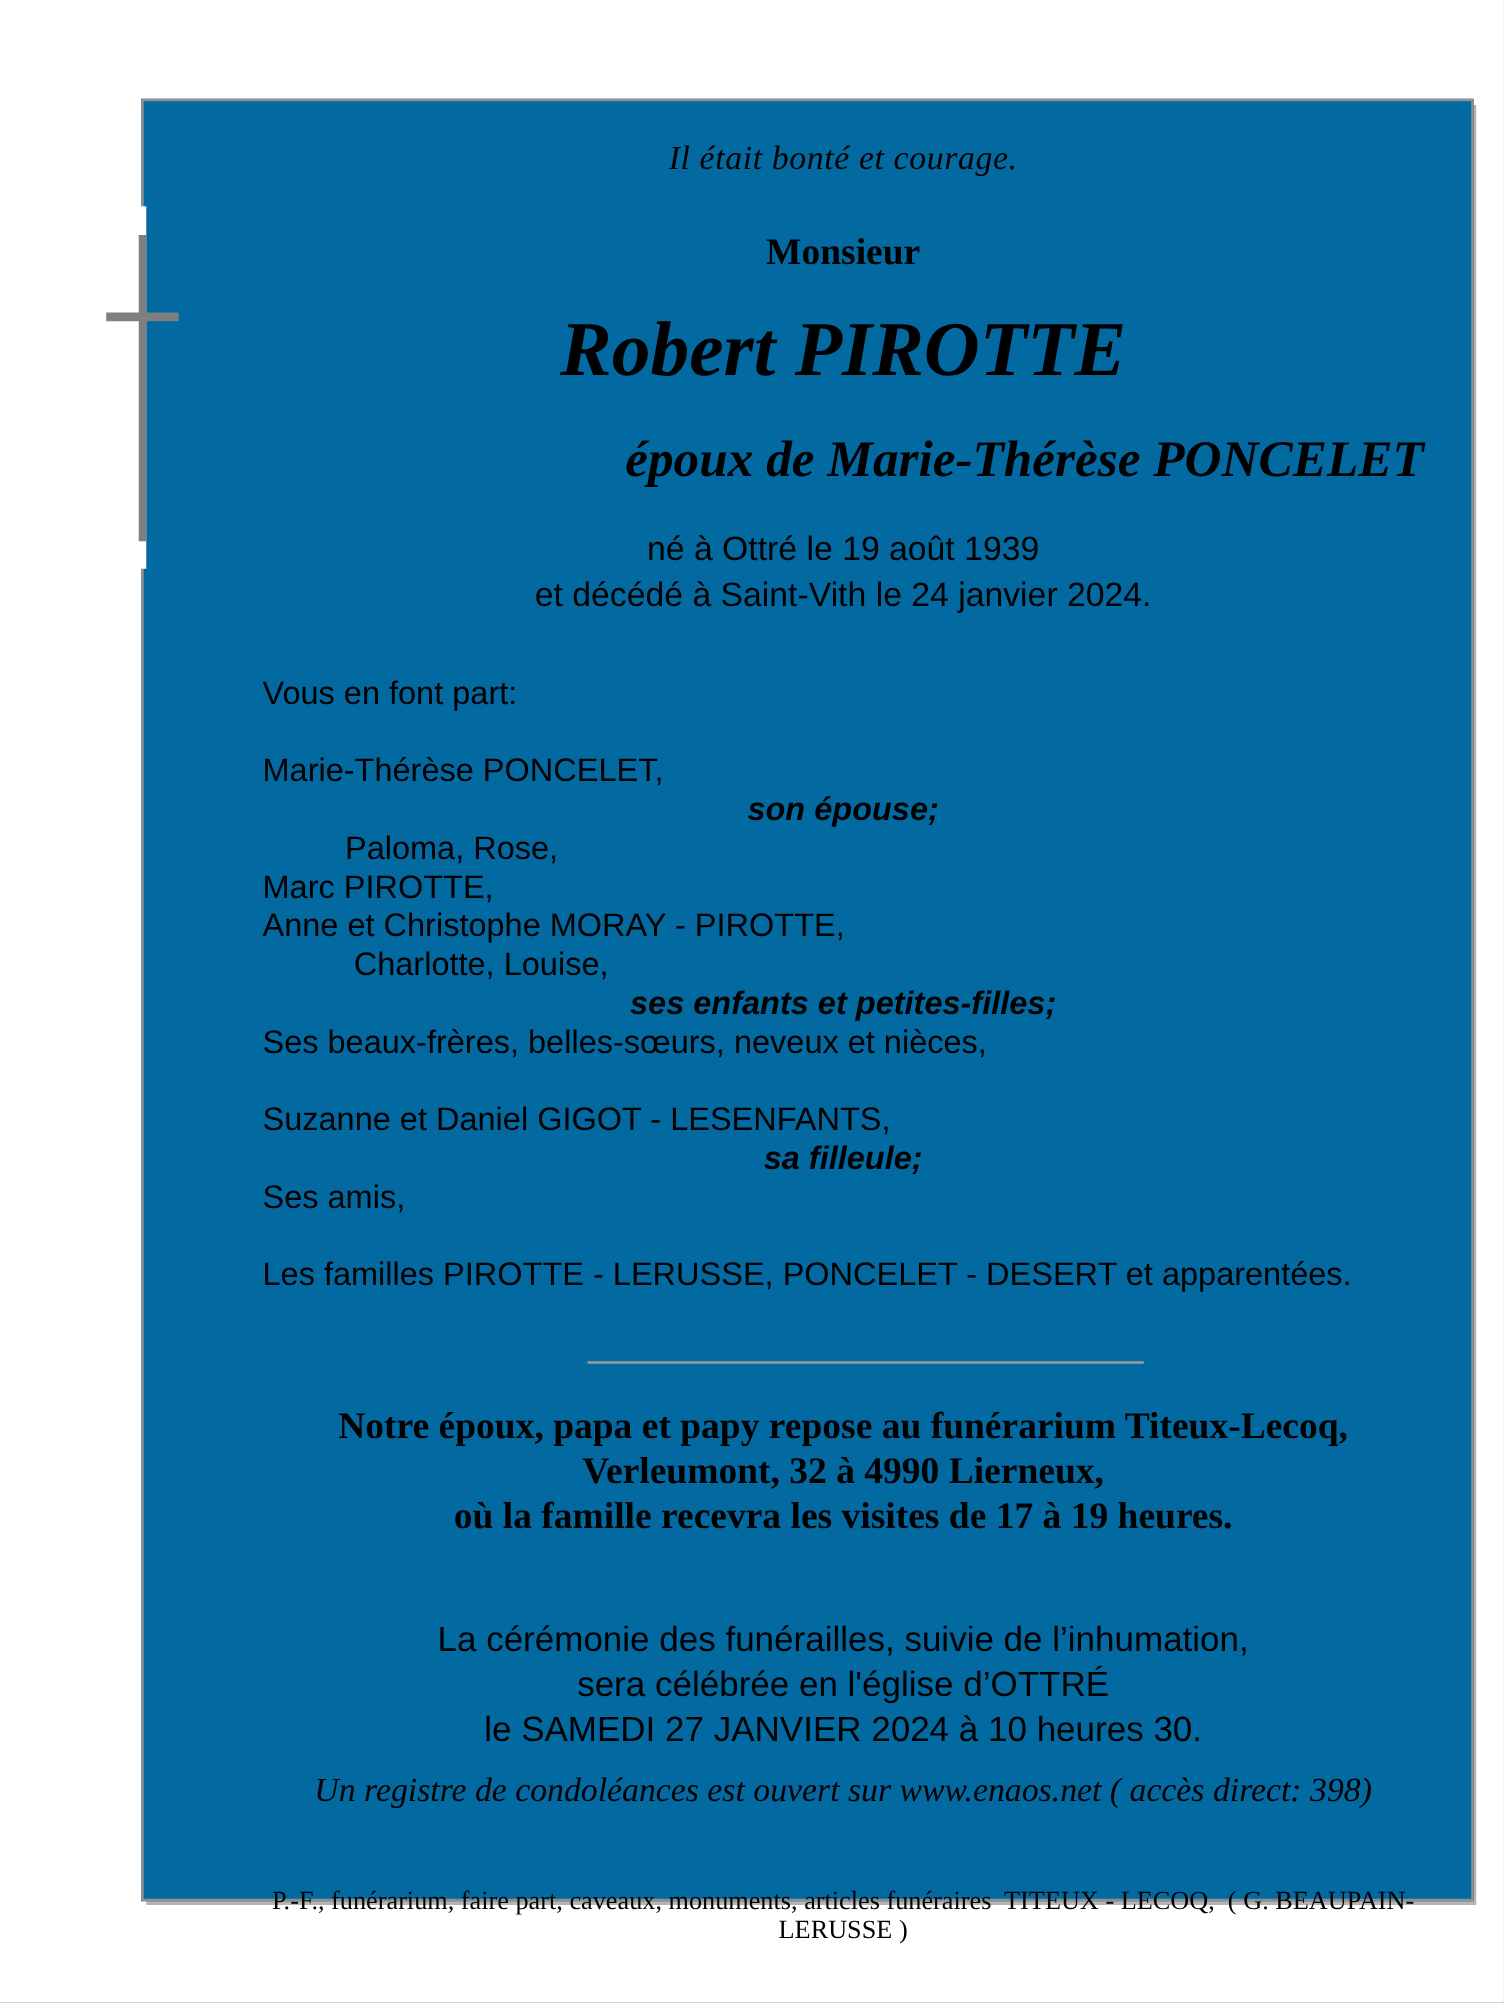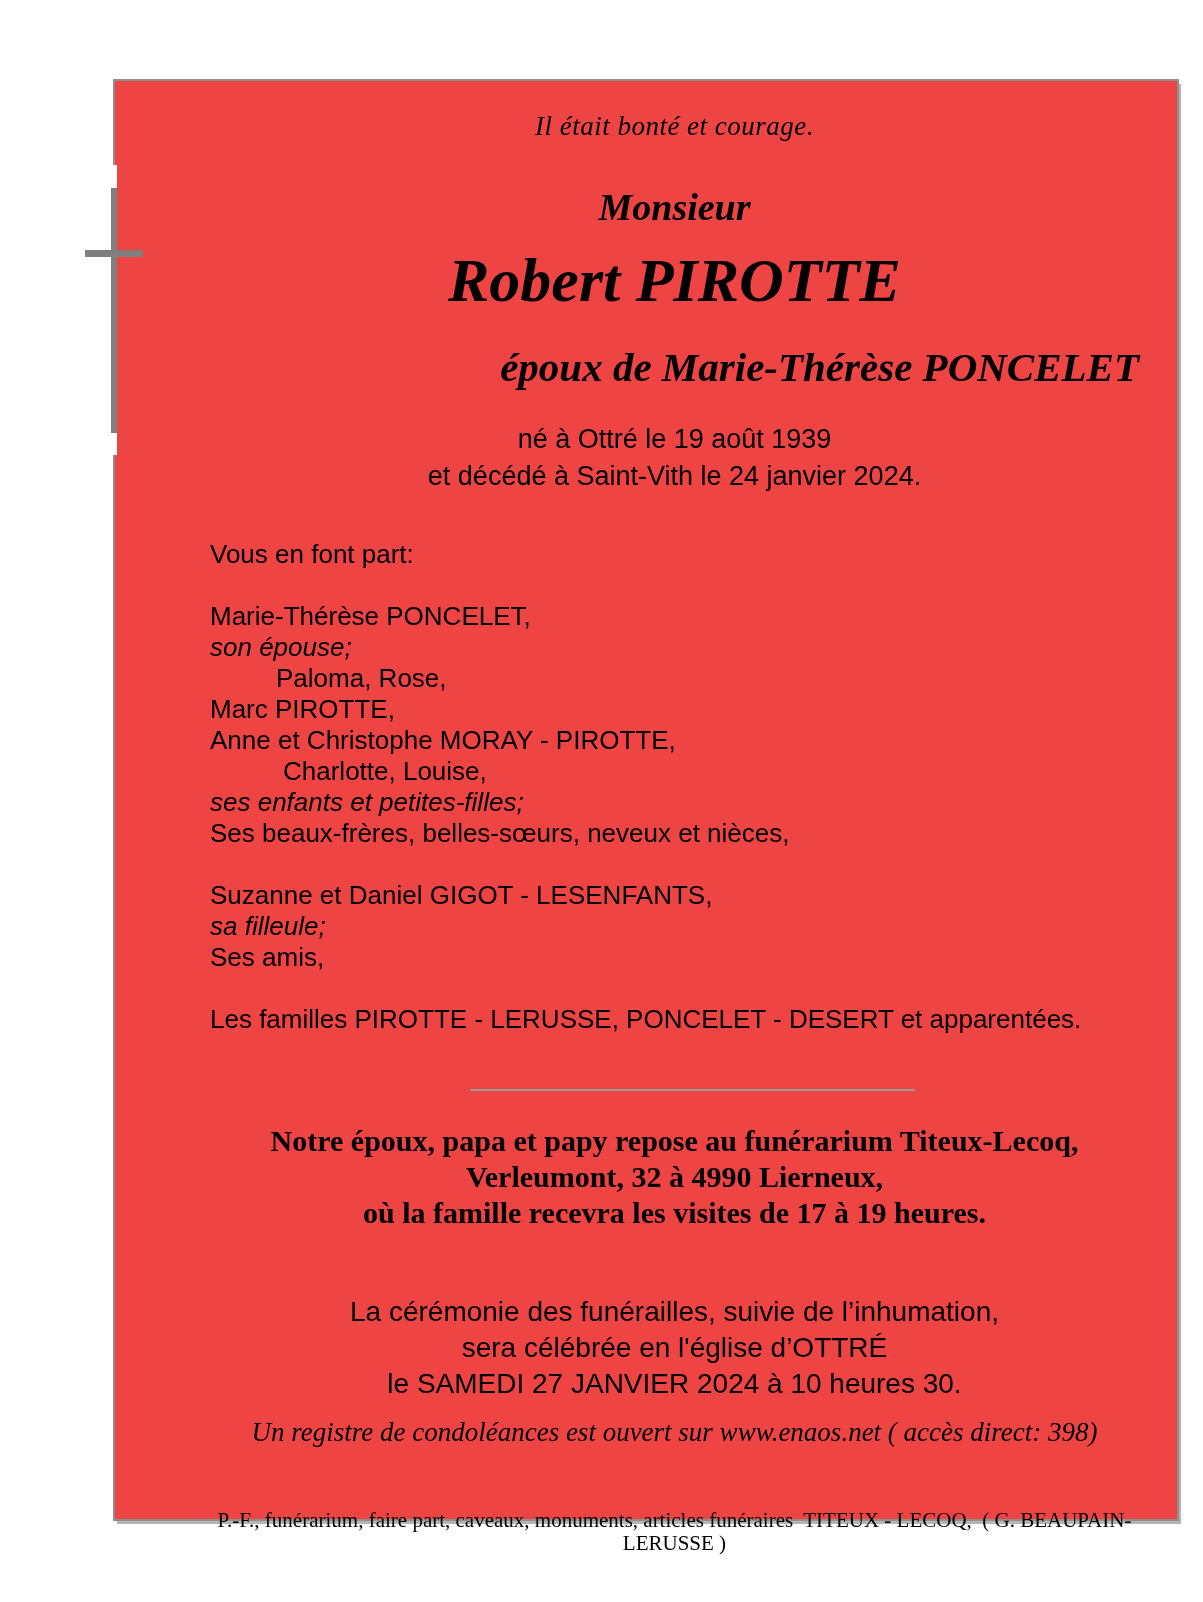--- a/index.html
+++ b/index.html
@@ -3,41 +3,41 @@
 <meta charset="utf-8">
 <style>
   html,body{margin:0;padding:0;background:#ffffff;}
   body{
     width:1203px;height:1602px;position:relative;
     font-family:"Liberation Sans",sans-serif;color:#000;
     overflow:hidden;
   }
   .card{
     position:absolute;left:113px;top:79px;width:1066px;height:1442px;
-    box-sizing:border-box;border:2px solid #8f8f8f;background:#ef4444;
+    box-sizing:border-box;border:2px solid #8f8f8f;background:#0369a1;
     box-shadow:3px 4px 0 -1px #b4b4b4;
   }
   
   .border-gap{position:absolute;left:112px;top:165px;width:5px;height:290px;background:#fff;z-index:3;}
   .cross{position:absolute;z-index:4;}
   .cross .v{position:absolute;left:111px;top:188px;width:6px;height:245px;background:#7f7f7f;}
   .cross .h{position:absolute;left:85px;top:250px;width:58px;height:7px;background:#7f7f7f;}
 
   .content{position:absolute;left:95px;right:38px;}
 
   .quote{top:30px;text-align:center;font-family:"Liberation Serif",serif;font-style:italic;font-size:27px;letter-spacing:.5px;}
-  .salutation{top:104px;text-align:center;font-family:"Liberation Serif",serif;font-weight:bold;font-style:italic;font-size:38px;}
+  .salutation{top:104px;text-align:center;font-family:"Liberation Serif",serif;font-weight:bold;font-size:30px;}
   .deceased{top:164px;text-align:center;font-family:"Liberation Serif",serif;font-weight:bold;font-style:italic;font-size:62px;}
   .relation{top:262px;text-align:right;font-family:"Liberation Serif",serif;font-weight:bold;font-style:italic;font-size:41px;}
   .dates{top:340px;text-align:center;font-size:27px;line-height:37px;}
 
   .family{top:458px;font-size:26px;line-height:31px;}
   .family .intro{margin-bottom:31px;}
   .family .l{text-align:left;}
-  .family .r{text-align:left;font-style:italic;}
+  .family .r{text-align:center;font-style:italic;font-weight:bold;}
   .family .indent1{padding-left:66px;}
   .family .indent2{padding-left:73px;}
   .family .gap{margin-top:31px;}
 
   .divider{position:absolute;top:1008px;left:95px;width:445px;height:2px;background:#9a9a9a;margin-left:260px;}
 
   .repose{top:1042px;text-align:center;font-family:"Liberation Serif",serif;font-weight:bold;font-size:30px;line-height:36px;}
   .ceremony{top:1213px;text-align:center;font-size:28px;line-height:36px;}
   .register{top:1336px;text-align:center;font-family:"Liberation Serif",serif;font-style:italic;font-size:27px;}
   .footer{top:1382px;text-align:center;font-family:"Liberation Serif",serif;font-size:21px;line-height:23px;white-space:pre-wrap;}

